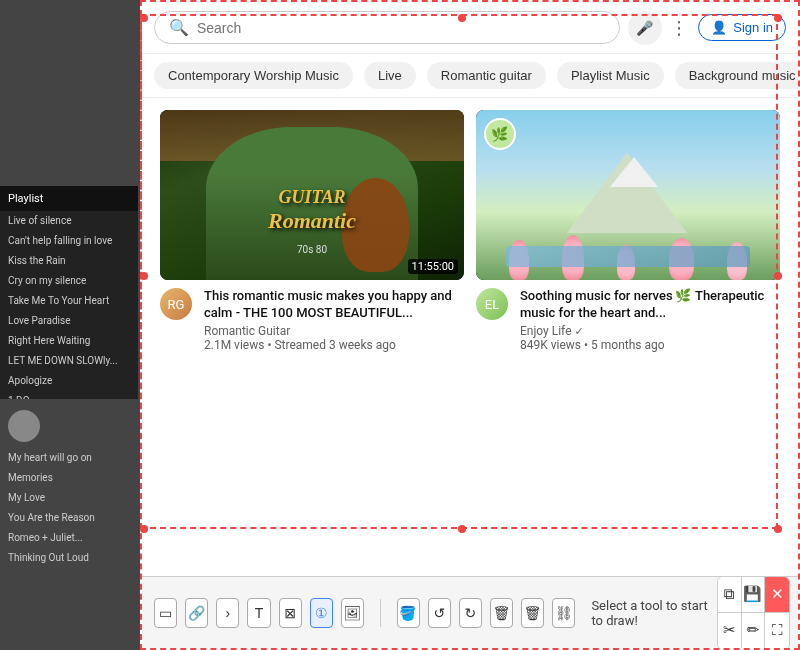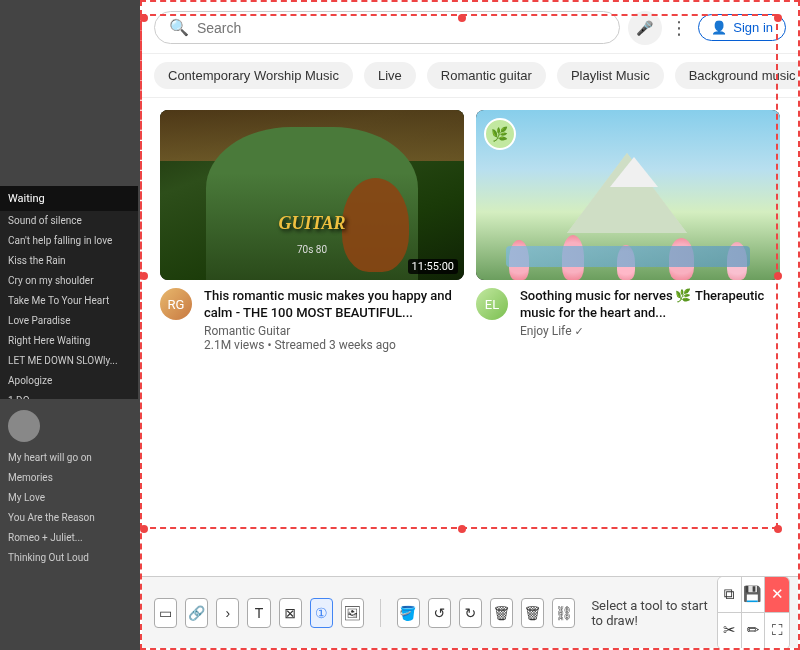--- a/index.html
+++ b/index.html
@@ -355,25 +355,25 @@
     
     .avatar-rg { background: linear-gradient(135deg, #e8b86d, #c87941); }
     .avatar-el { background: linear-gradient(135deg, #c2e8a0, #7bbf50); }
   </style>
 </head>
 <body>
 
 <div class="bg-left"></div>
 
 <div class="sidebar-playlist">
-  <div class="playlist-title-bar">Waiting</div>
-  <div class="playlist-item">Sound of silence</div>
+  <div class="playlist-title-bar">Playlist</div>
+  <div class="playlist-item">Live of silence</div>
   <div class="playlist-item">Can't help falling in love</div>
   <div class="playlist-item">Kiss the Rain</div>
-  <div class="playlist-item">Cry on my shoulder</div>
+  <div class="playlist-item">Cry on my silence</div>
   <div class="playlist-item">Take Me To Your Heart</div>
   <div class="playlist-item">Love Paradise</div>
   <div class="playlist-item">Right Here Waiting</div>
   <div class="playlist-item">LET ME DOWN SLOWly...</div>
   <div class="playlist-item">Apologize</div>
   <div class="playlist-item">1 DO</div>
 
 </div>
 
 <div style="position:absolute; left:8px; top:410px; z-index:2; display:flex; align-items:center; gap:6px;">
@@ -425,20 +425,21 @@
         <div style="position:absolute;top:0;left:0;width:100%;height:100%;background:linear-gradient(160deg,#1a2e0a 0%,#2d4e1a 30%,#1a3a08 70%,#0f2205 100%);">
 
           <div style="position:absolute;top:0;left:0;width:100%;height:30%;background:linear-gradient(180deg,#5a3a1a 0%,#7a5a2a 100%);opacity:0.8;"></div>
 
           <div style="position:absolute;bottom:0;left:15%;width:70%;height:90%;background:linear-gradient(180deg,#4a7a3a 30%,#2a4a1a 100%);border-radius:40% 40% 0 0;"></div>
 
           <div style="position:absolute;bottom:5%;right:18%;width:22%;height:55%;background:#8B4513;border-radius:50% 50% 40% 40%;opacity:0.9;"></div>
 
           <div style="position:absolute;bottom:15%;left:0;width:100%;text-align:center;">
             <div style="font-family:Georgia,serif;font-size:18px;font-style:italic;color:#f0c040;font-weight:bold;text-shadow:2px 2px 4px #000;">GUITAR</div>
+            <div style="font-family:Georgia,serif;font-size:22px;font-style:italic;color:#f0c040;font-weight:bold;text-shadow:2px 2px 4px #000;">Romantic</div>
             <div style="font-size:10px;color:#ddd;margin-top:10px;">70s 80</div>
           </div>
         </div>
         <div class="duration-badge">11:55:00</div>
       </div>
       <div class="video-meta">
         <div class="channel-avatar avatar-rg">RG</div>
         <div class="video-info">
           <div class="video-title">This romantic music makes you happy and calm - THE 100 MOST BEAUTIFUL...</div>
           <div class="channel-name">Romantic Guitar</div>
@@ -471,20 +472,21 @@
         <div style="position:absolute;top:8px;left:8px;width:32px;height:32px;border-radius:50%;background:#c2e8a0;border:2px solid #fff;display:flex;align-items:center;justify-content:center;font-size:14px;">🌿</div>
       </div>
       <div class="video-meta">
         <div class="channel-avatar avatar-el">EL</div>
         <div class="video-info">
           <div class="video-title">Soothing music for nerves 🌿 Therapeutic music for the heart and...</div>
           <div class="channel-name">
             <span>Enjoy Life</span>
             <span class="verified-icon"> ✓</span>
           </div>
+          <div class="video-stats">849K views • 5 months ago</div>
         </div>
       </div>
     </div>
 
   </div>
 
   <div class="bottom-toolbar">
     <div class="toolbar-section-left">
       <button class="toolbar-btn" title="Rectangle">▭</button>
       <button class="toolbar-btn" title="Link">🔗</button>

